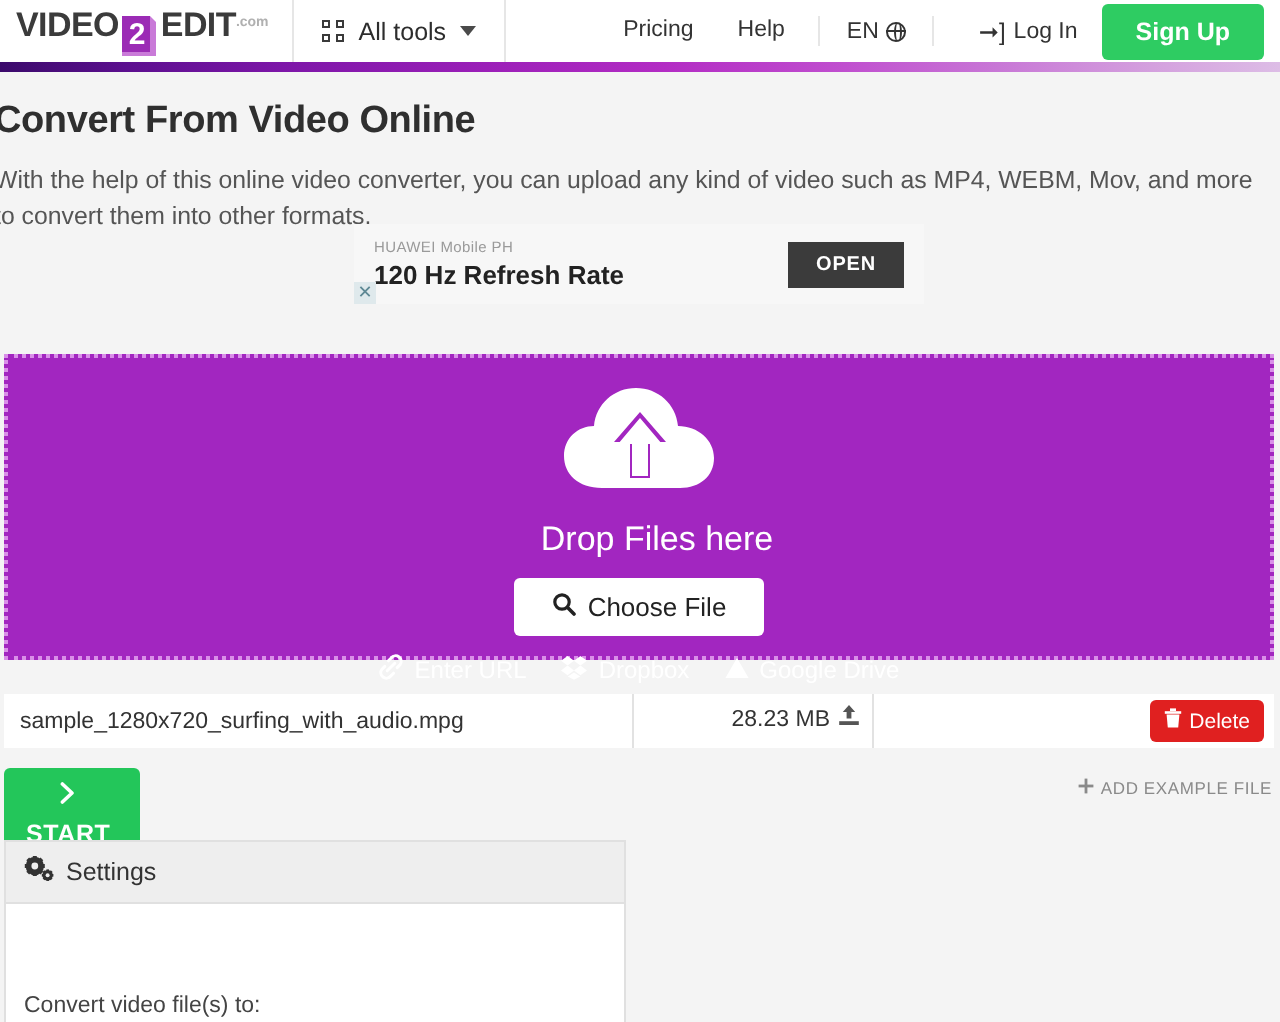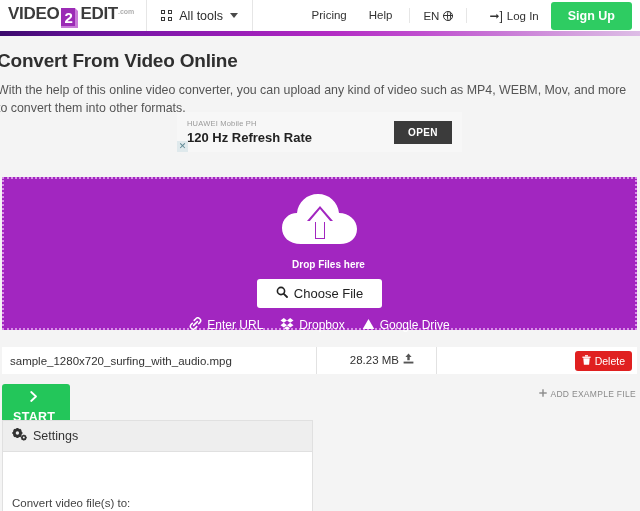--- a/index.html
+++ b/index.html
@@ -132,21 +132,21 @@
   
   .dropzone {
     position: absolute; top: 177px; left: 2px;
     width: 635px; height: 153px;
     background: #a226c0;
     border: 2px dotted #d98fe8;
     display: flex; flex-direction: column; align-items: center;
   }
   .cloud { margin-top: 13px; }
   .drop-label {
-    color: #ffffff; font-size: 10px; margin-top: 5px; font-weight: bold; margin-left: 18px;
+    color: #ffffff; font-size: 17px; margin-top: 5px; font-weight: normal; margin-left: 18px;
   }
   .choose-btn {
     margin-top: 9px; background: #ffffff; color: #222;
     font-size: 13px; padding: 7px 19px; border: none; border-radius: 3px;
     cursor: pointer; display: flex; align-items: center; gap: 6px;
     font-family: "Liberation Sans", sans-serif;
   }
   .srclinks {
     margin-top: 9px; display: flex; gap: 17px; align-items: center;
   }
@@ -158,21 +158,21 @@
   
   .filerow {
     position: absolute; top: 347px; left: 2px;
     width: 635px; height: 27px; background: #ffffff;
     display: flex; align-items: center;
   }
   .fname {
     flex: 1; font-size: 11.5px; color: #333; padding-left: 8px;
   }
   .fsize-cell {
-    width: 120px; text-align: right; padding-right: 22px;
+    width: 120px; text-align: right; padding-right: 6px;
     font-size: 11.5px; color: #333;
     border-right: 1px solid #e2e2e2; height: 27px; line-height: 27px;
     display: flex; align-items: center; justify-content: flex-end; gap: 4px;
   }
   .fname-sep { width: 1px; height: 27px; background: #e2e2e2; }
   .fdel-cell { width: 200px; display: flex; justify-content: flex-end; padding-right: 5px; }
   .del-btn {
     background: #e02020; color: #ffffff; font-size: 10.5px;
     padding: 4px 7px; border: none; border-radius: 3px; cursor: pointer;
     display: flex; align-items: center; gap: 4px;

